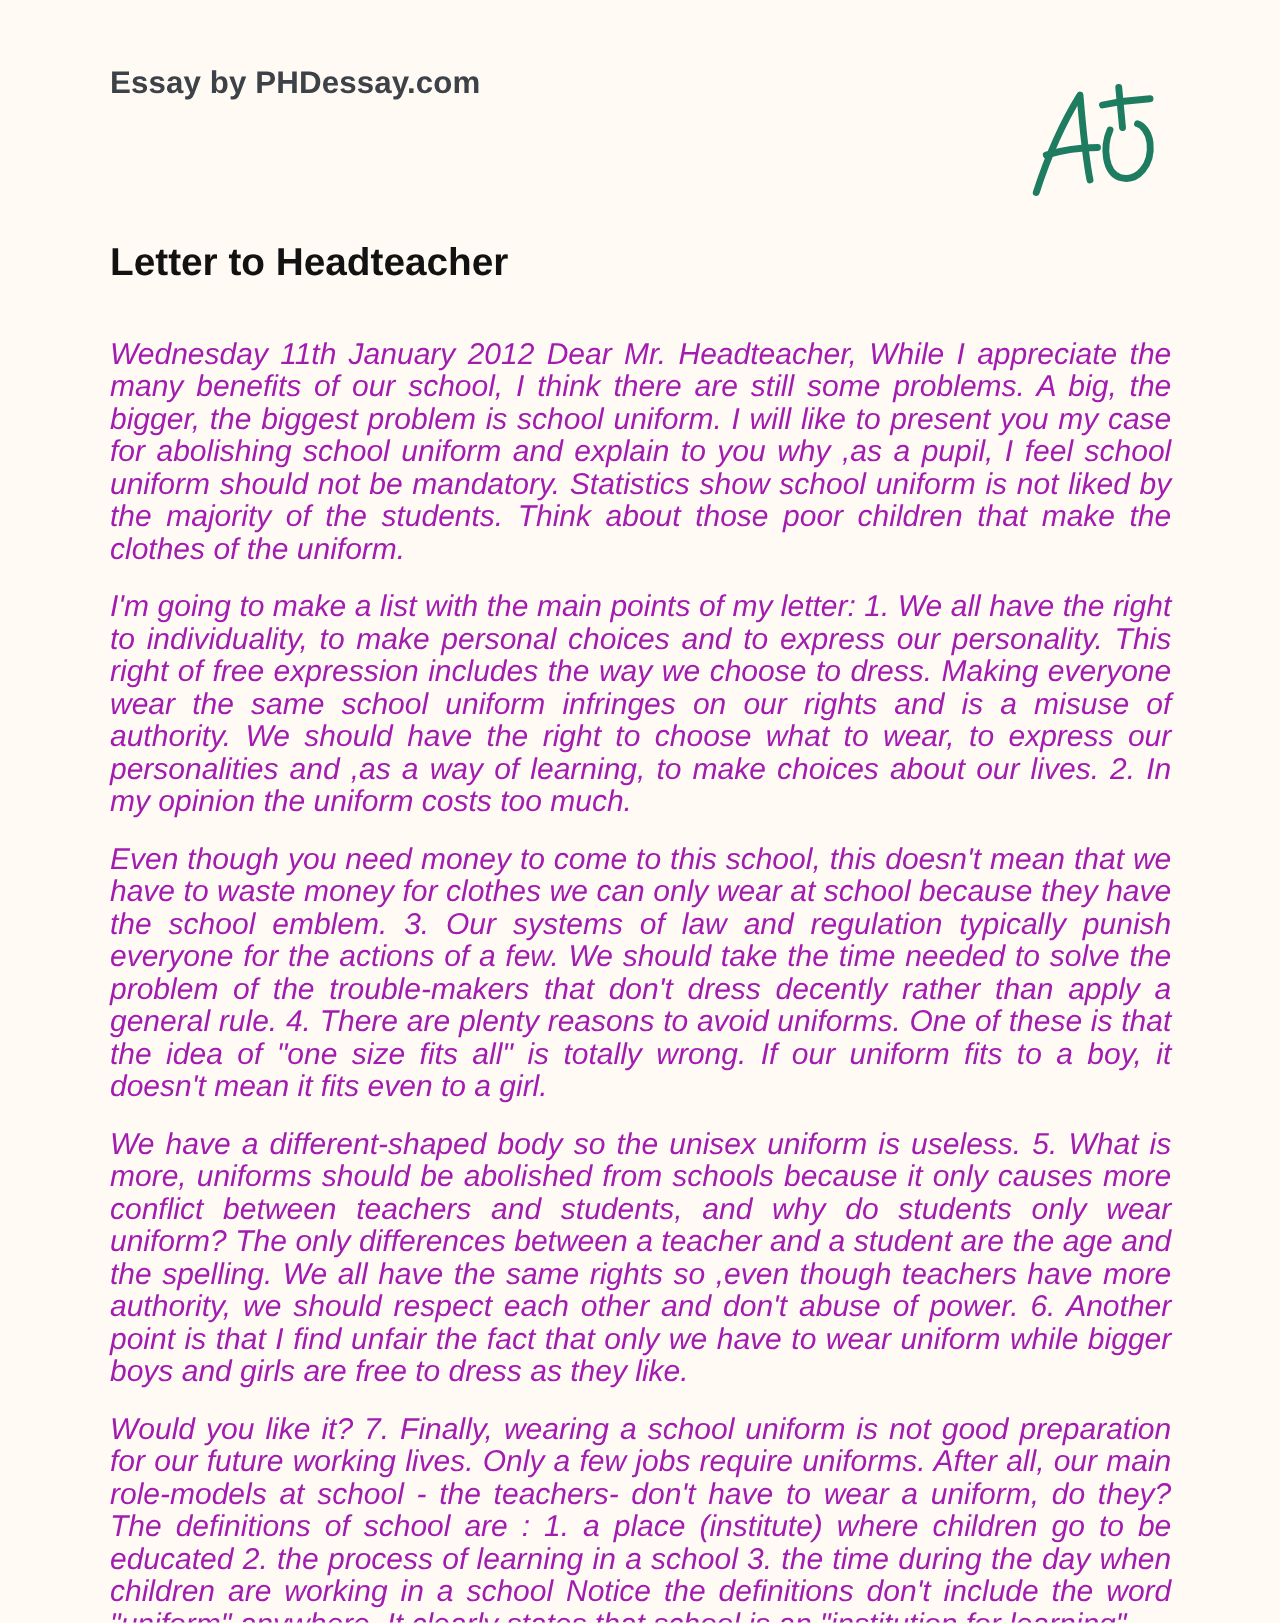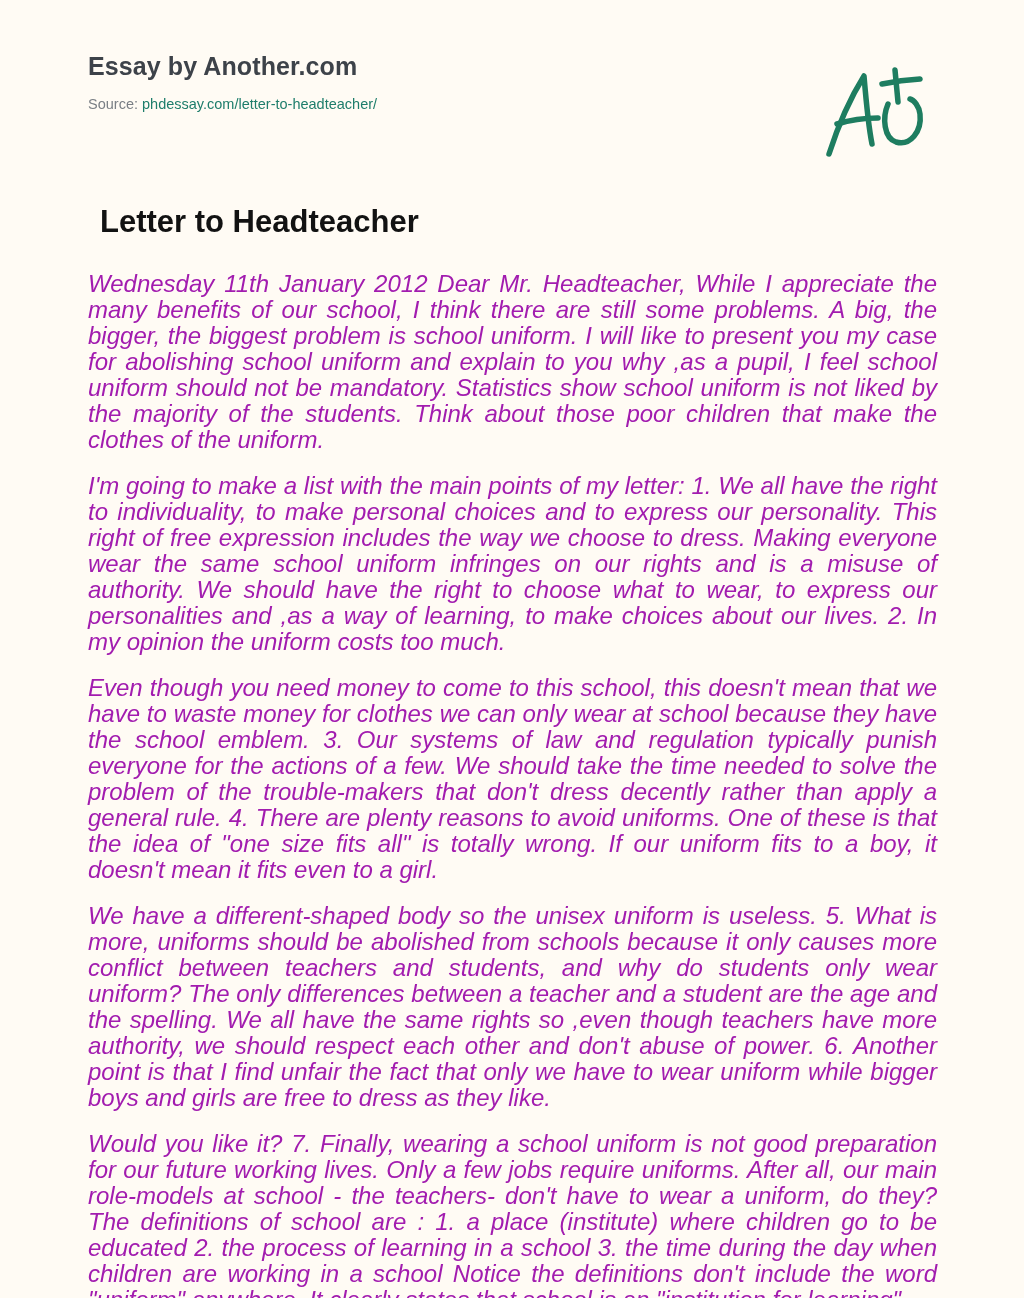--- a/index.html
+++ b/index.html
@@ -41,21 +41,21 @@
       position: absolute;
       left: 822px;
       top: 62px;
       width: 110px;
       height: 100px;
     }
     .doc-title {
       position: absolute;
       left: 88px;
       top: 190px;
-      margin: 12px;
+      margin: 0;
       font-size: 31px;
       font-weight: bold;
       color: #121212;
       line-height: 40px;
     }
     .essay-body {
       position: absolute;
       left: 88px;
       top: 271px;
       width: 849px;
@@ -69,24 +69,21 @@
       text-align: justify;
     }
     .essay-body p.last-left {
       text-align-last: left;
     }
   </style>
 </head>
 <body>
 
 <div class="header">
-  <h2 class="site-title">Essay by Another.com</h2>
-  <div class="source-line">
-    <span>Source: </span><a class="source-link">phdessay.com/letter-to-headteacher/</a>
-  </div>
+  <h2 class="site-title">Essay by PHDessay.com</h2>
 </div>
 
 <div class="logo">
   <svg width="110" height="100" viewBox="0 0 110 100" fill="none" stroke="#1e7d60" stroke-width="5.5" stroke-linecap="round" stroke-linejoin="round">
 
     <path d="M7 92 C 16 64, 27 38, 42 14 C 44 38, 46 62, 50 82"></path>
     <path d="M15 62 C 28 58, 40 56, 56 56"></path>
 
     <path d="M73 8 L 76 40"></path>
     <path d="M60 22 C 70 20, 82 18, 98 17"></path>

